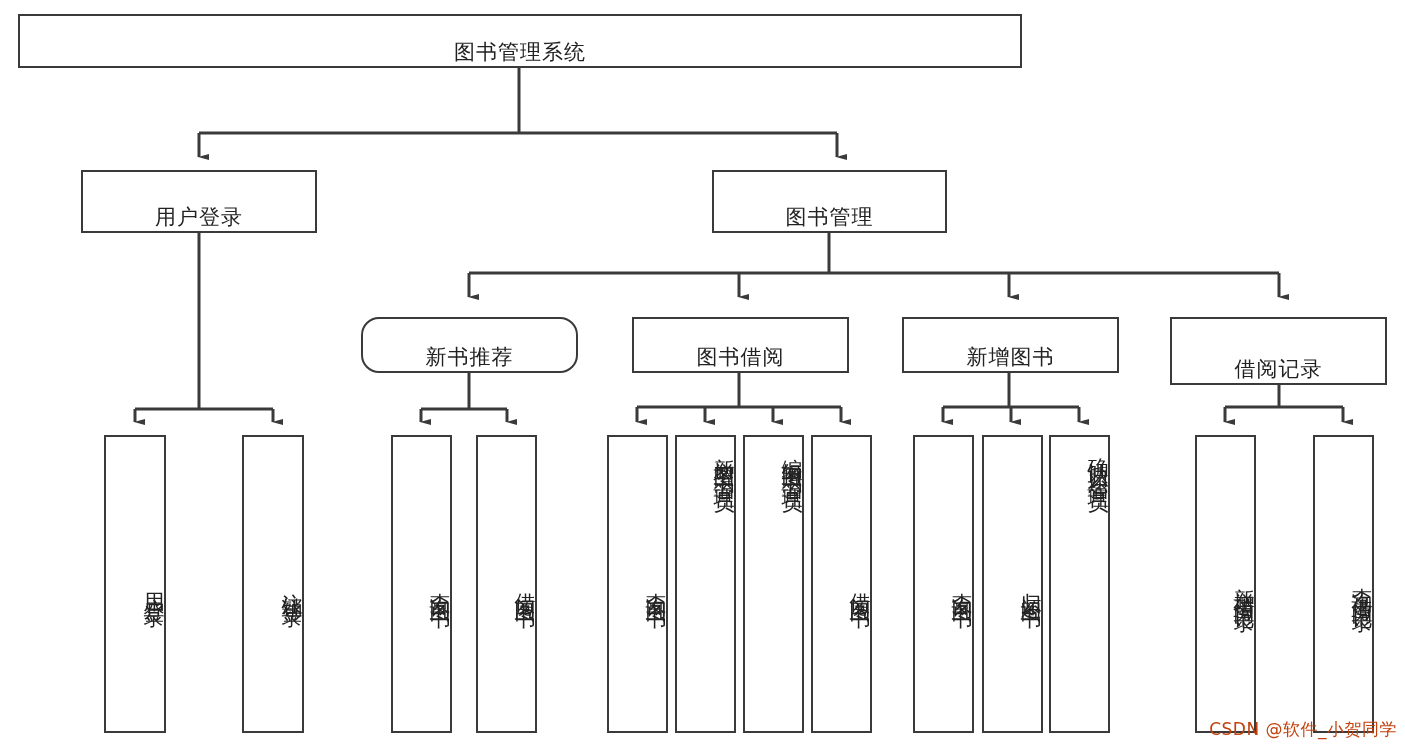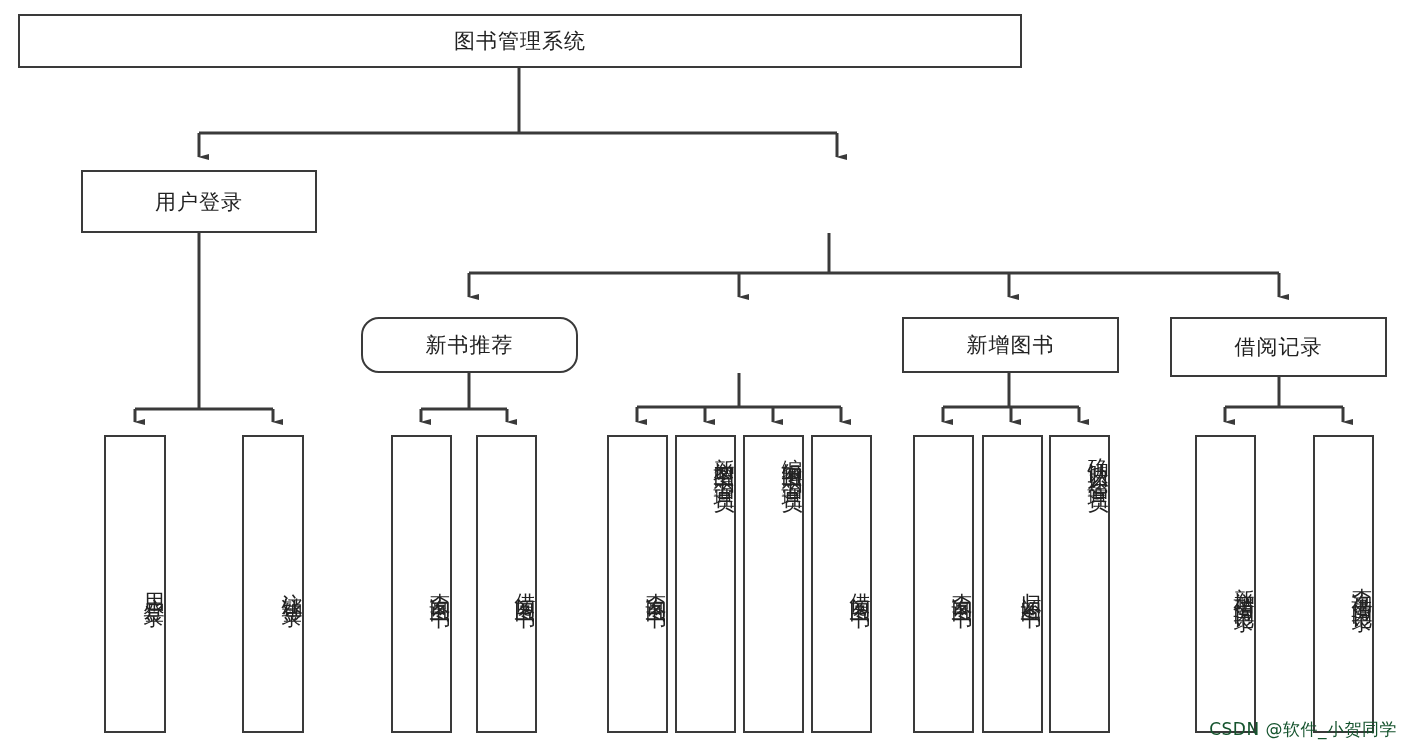--- a/index.html
+++ b/index.html
@@ -11,21 +11,21 @@
   }
   #canvas{position:absolute;left:0;top:0;width:1405px;height:747px;}
   svg.lines{position:absolute;left:0;top:0;width:1405px;height:747px;pointer-events:none;}
 
   .node{
     position:absolute;
     background:#ffffff;
     border:2.5px solid #3a3a3a;
     box-sizing:border-box;
     display:flex;
-    align-items:center;
+    align-items:flex-end;
     justify-content:center;
     color:#222222;
     z-index:2;
   }
   .node.h{
     
     font-size:21px;
     letter-spacing:1px;
   }
   .node.v{
@@ -44,21 +44,21 @@
   }
   .node.v .txt{
     writing-mode:vertical-rl;
     text-orientation:upright;
     white-space:nowrap;
   }
   .watermark{
     position:absolute;
     right:8px;bottom:6px;
     font-size:17px;
-    color:#14532d;
+    color:#c2410c;
     z-index:5;
     white-space:nowrap;
     letter-spacing:0.5px;
   }
 </style>
 </head>
 <body>
 
 <div id="canvas">
 
@@ -112,28 +112,34 @@
     </g>
   </svg>
 
   <div class="node h" style="left:18px;top:14px;width:1004px;height:54px;">
     <span>图书管理系统</span>
   </div>
 
   <div class="node h" style="left:81px;top:170px;width:236px;height:63px;">
     <span>用户登录</span>
   </div>
+  <div class="node h" style="left:712px;top:170px;width:235px;height:63px;">
+    <span>图书管理</span>
+  </div>
 
   <div class="node h" style="left:361px;top:317px;width:217px;height:56px;border-radius:18px;">
     <span>新书推荐</span>
   </div>
+  <div class="node h" style="left:632px;top:317px;width:217px;height:56px;">
+    <span>图书借阅</span>
+  </div>
   <div class="node h" style="left:902px;top:317px;width:217px;height:56px;">
     <span>新增图书</span>
   </div>
-  <div class="node h" style="left:1170px;top:317px;width:217px;height:60px;">
+  <div class="node h" style="left:1170px;top:317px;width:217px;height:68px;">
     <span>借阅记录</span>
   </div>
 
   <div class="node v" style="left:104px;top:435px;width:62px;height:298px;">
     <span class="txt">用户登录</span>
   </div>
   <div class="node v" style="left:242px;top:435px;width:62px;height:298px;">
     <span class="txt">注销登录</span>
   </div>
 

